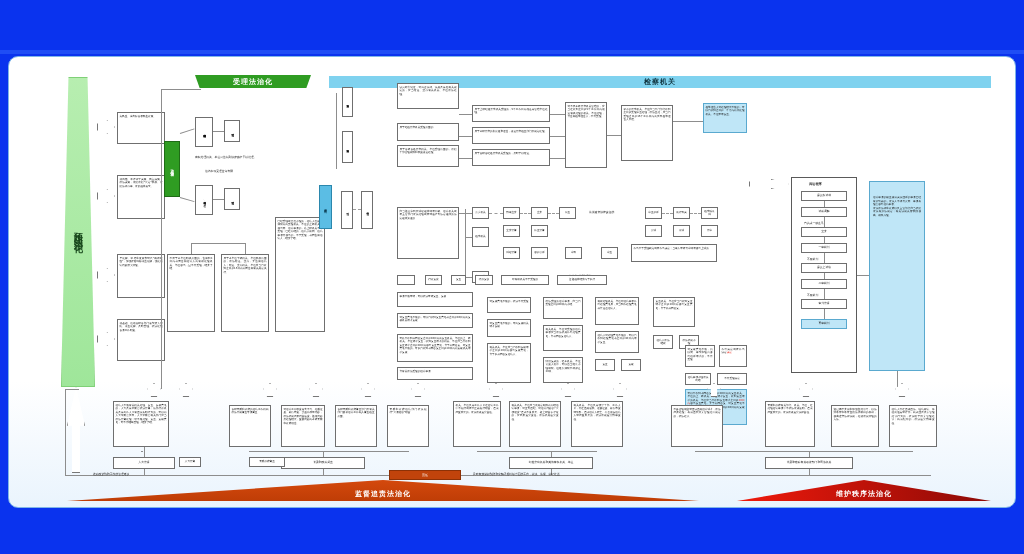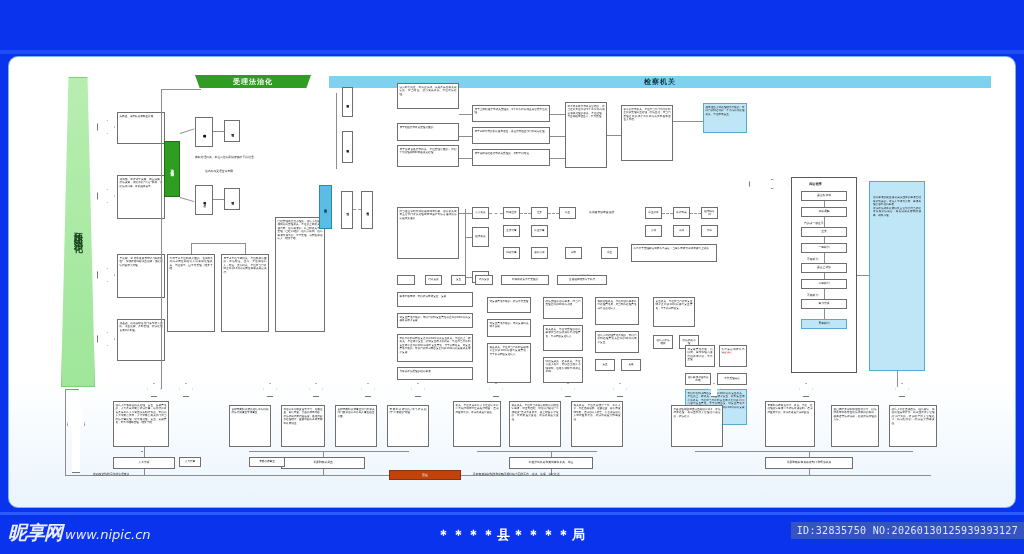--- a/index.html
+++ b/index.html
@@ -132,20 +132,26 @@
   <div class="title-underline"></div>
 
   <div class="board">
     <div class="board-inner">
 
       <div class="banner green" style="left:186px;top:18px;width:116px;height:13px;">
         <span>受理法治化</span>
       </div>
       <div class="banner cyan" style="left:320px;top:19px;width:662px;height:12px;">
         <span>检察机关</span>
+      </div>
+      <div class="banner orange" style="left:58px;top:423px;width:632px;height:21px;">
+        <span style="padding-bottom:2px">监督追责法治化</span>
+      </div>
+      <div class="banner red" style="left:728px;top:423px;width:254px;height:21px;">
+        <span style="padding-bottom:2px">维护秩序法治化</span>
       </div>
 
       <div class="leftbar" style="left:52px;top:20px;width:34px;height:310px;">
         <div class="vt">预防法治化</div>
       </div>
 
       <div class="box just" style="left:108px;top:55px;width:48px;height:32px;">惠民生、搞实好各项民生政策。</div>
       <div class="blockarrow-r" style="left:88px;top:63px;width:18px;height:14px;"></div>
 
       <div class="box just" style="left:108px;top:118px;width:48px;height:44px;">抓风险、坚持科学决策、民主决策、依法决策，依照依照“三定”职权、依照法律办事、依照程序落实。</div>
@@ -487,22 +493,14 @@
       <div class="box center" style="left:170px;top:400px;width:22px;height:10px;">
           <span style="font-size:2.6px">人大监督</span>
         </div>
       <div class="box center" style="left:240px;top:400px;width:36px;height:10px;">
           <span style="font-size:2.6px">党委政府督查</span>
         </div>
 
     </div>
   </div>
 
-  <div class="footer">
-    <div class="foot-line"></div>
-    <div class="wm">
-      <span class="big">昵享网</span><span class="small">www.nipic.cn</span>
-    </div>
-    <div class="foot-name">＊＊＊＊县＊＊＊＊局</div>
-    <div class="idbox">ID:32835750 NO:20260130125939393127</div>
-  </div>
 
 </div>
 
 </body></html>

